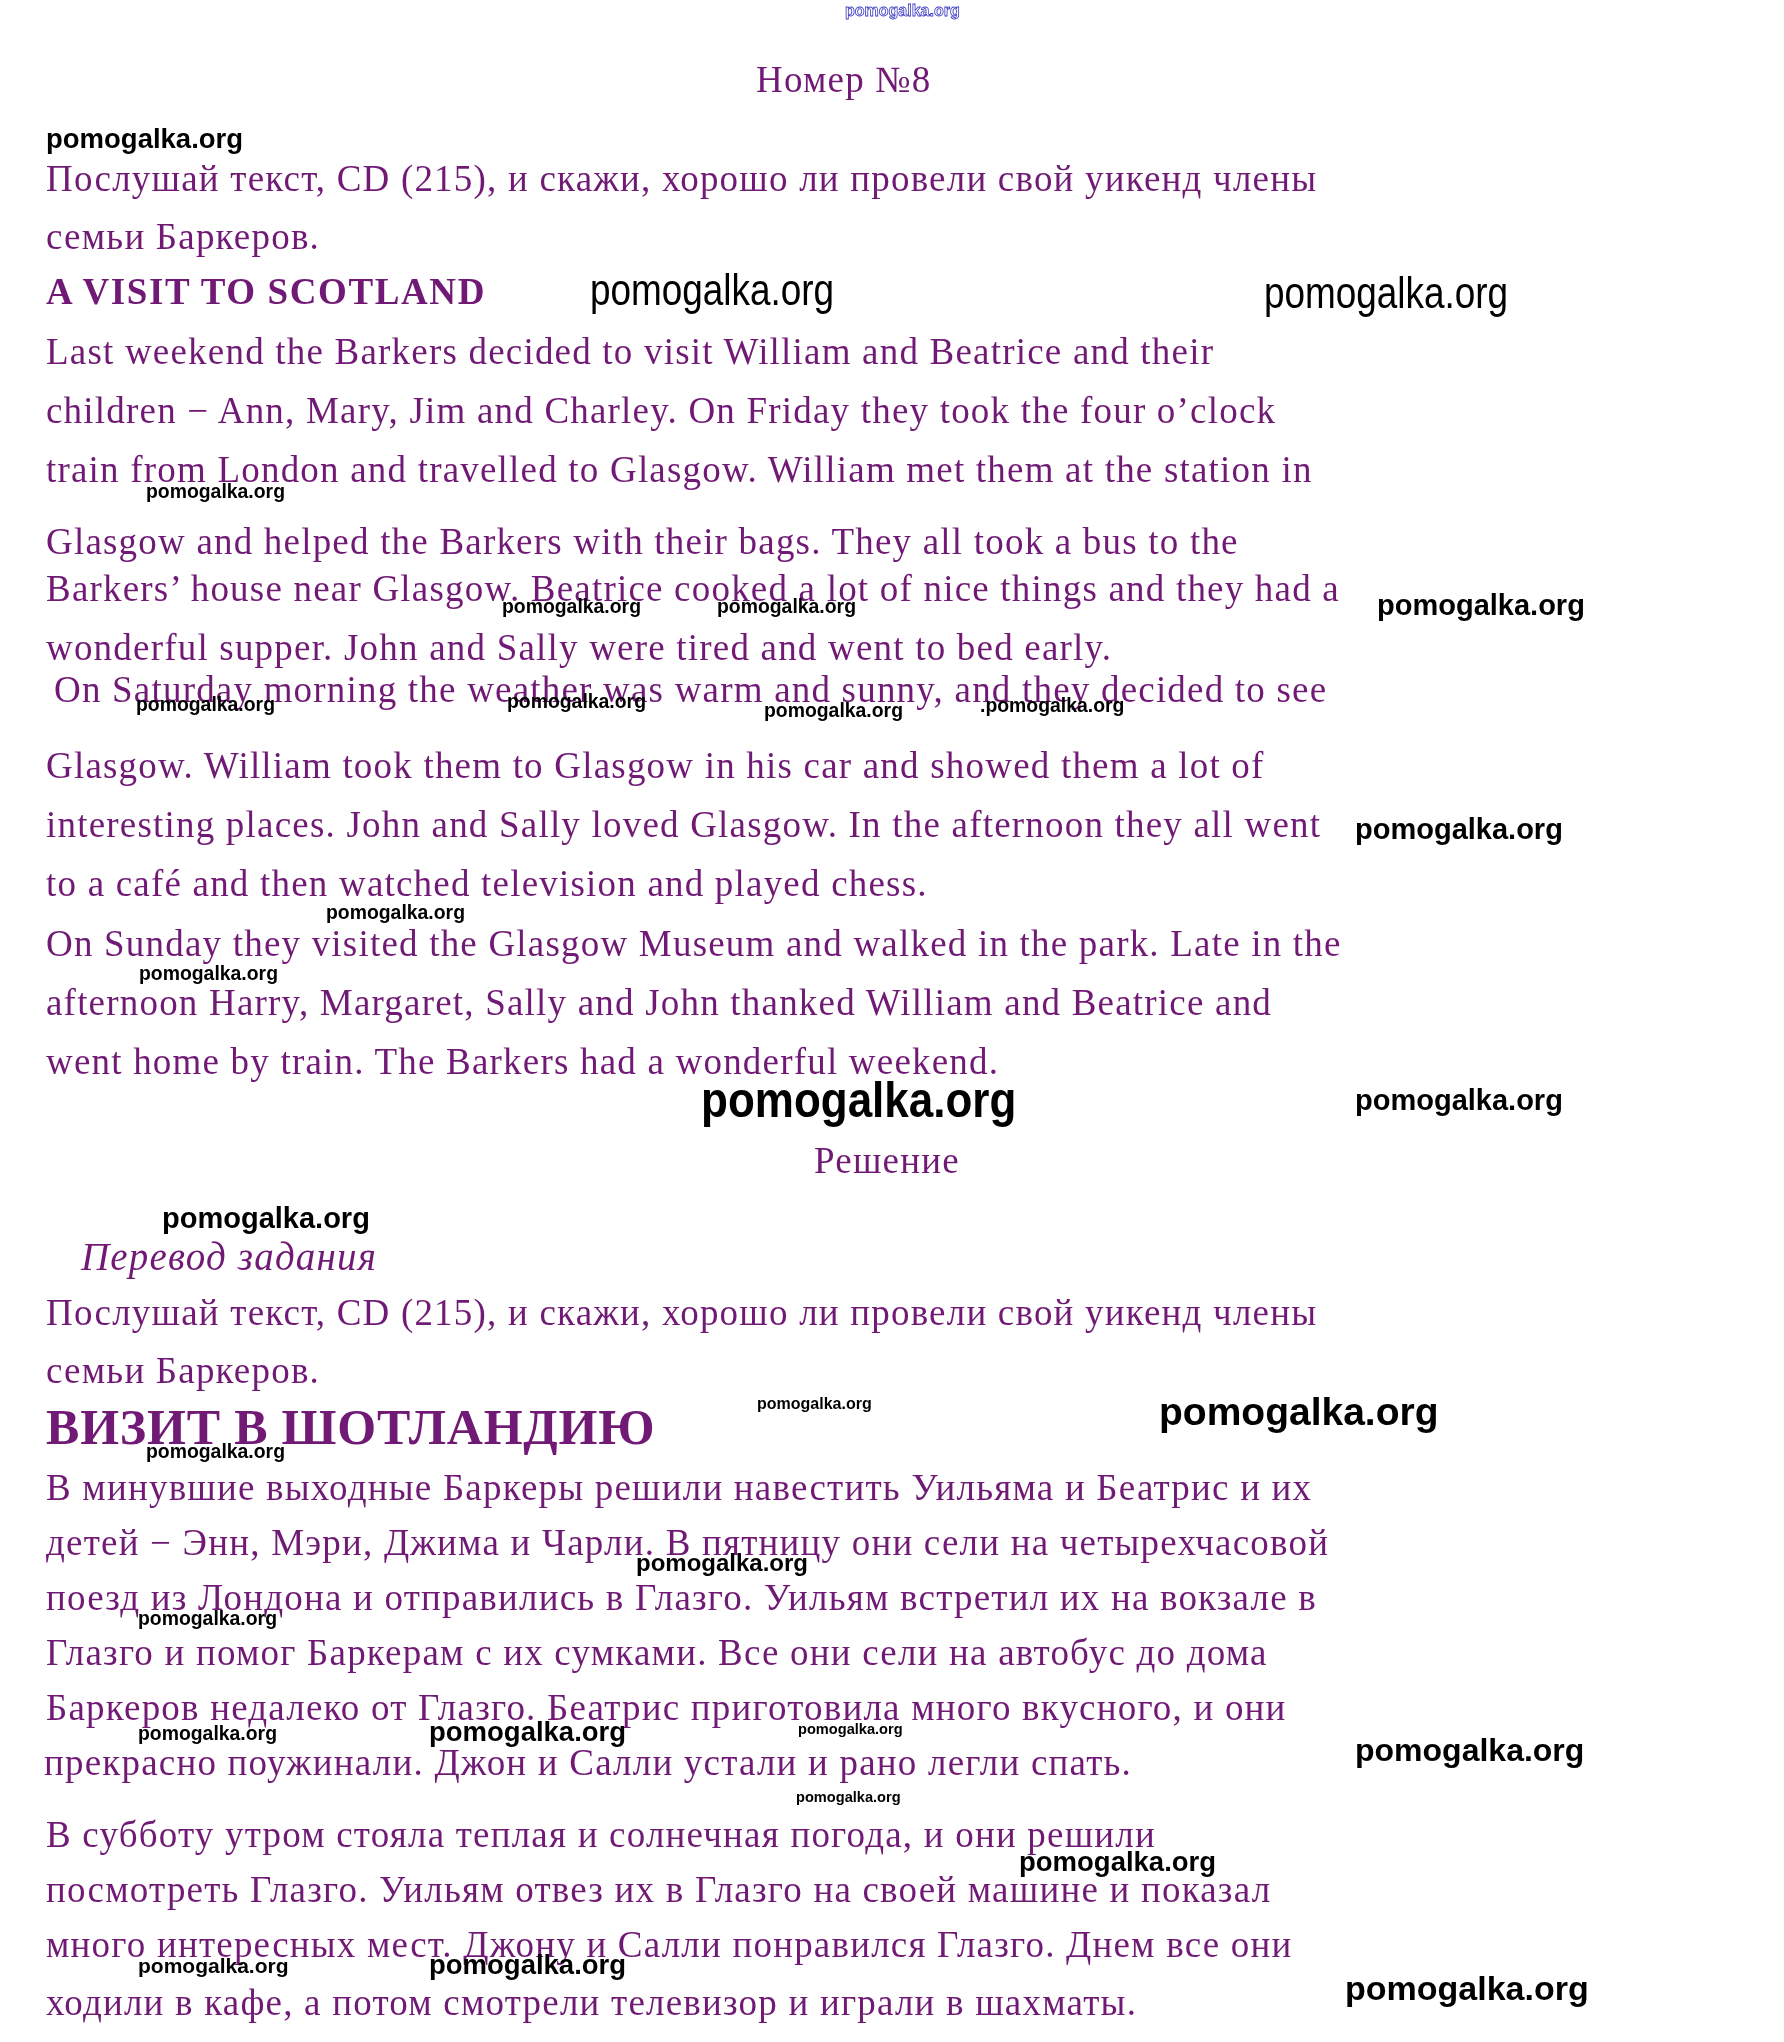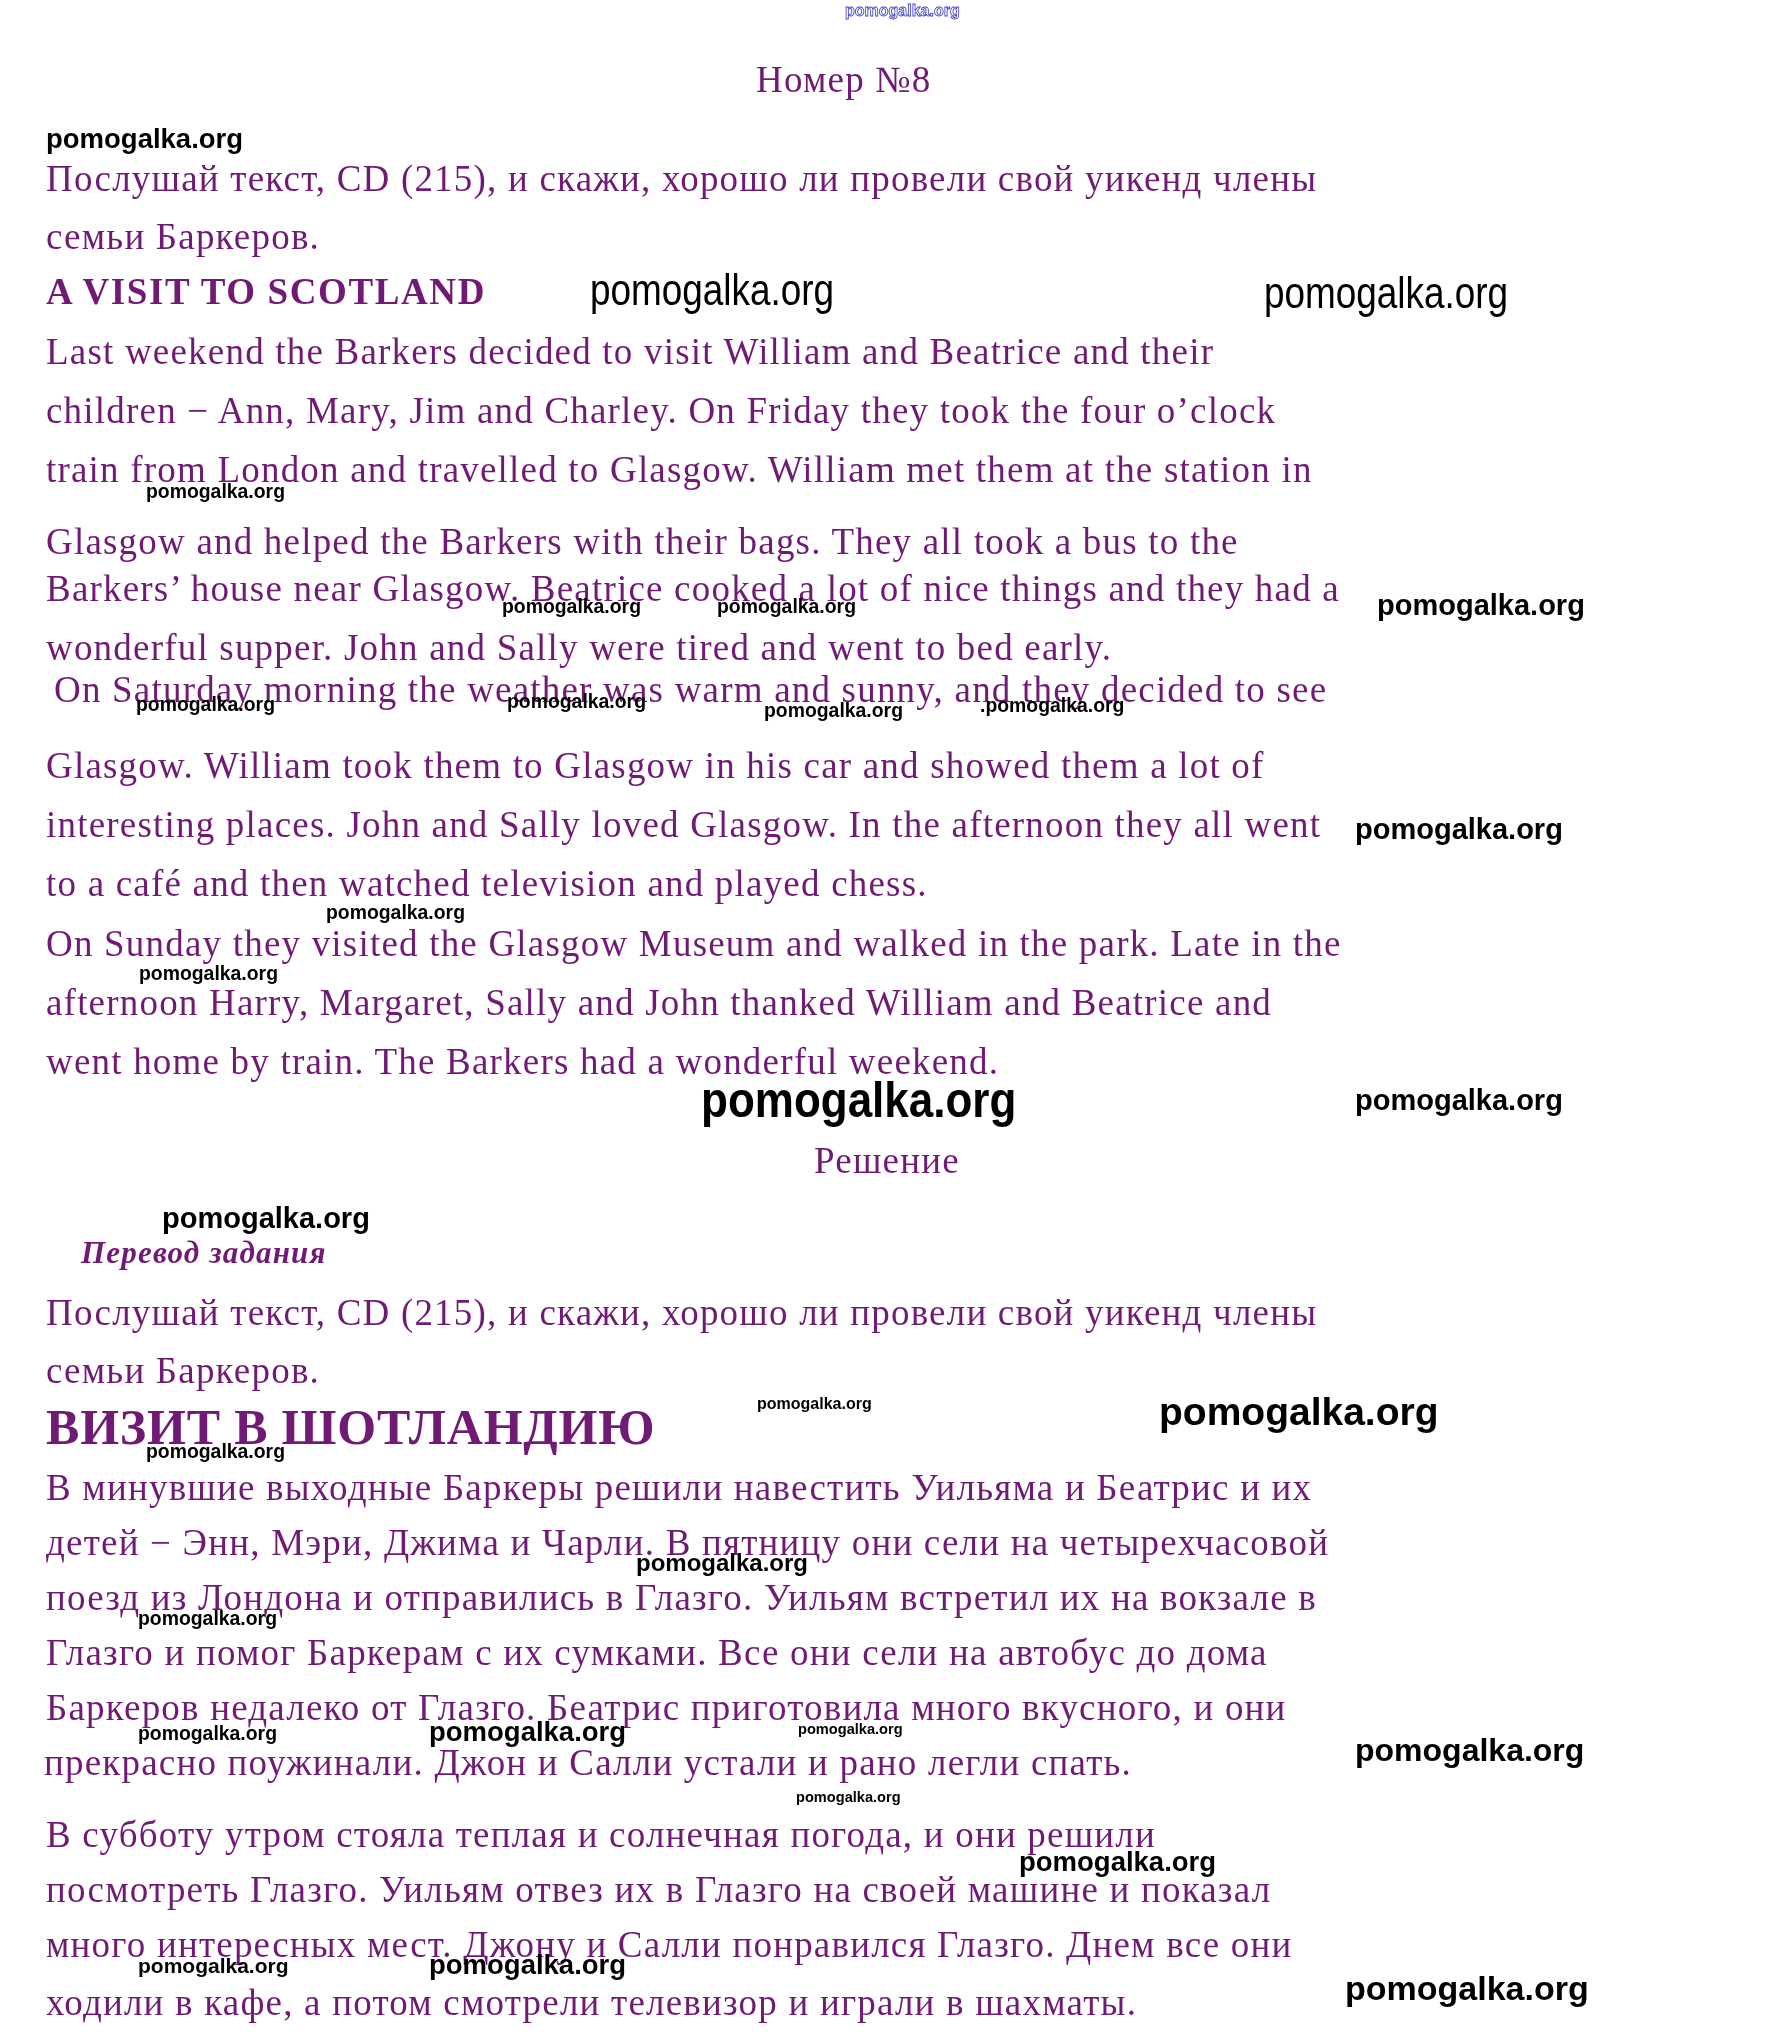--- a/index.html
+++ b/index.html
@@ -16,21 +16,21 @@
   .t{
     font-family:"Liberation Serif", serif;
     font-size:37px;
     letter-spacing:1.2px;
     line-height:1.1;
     color:#701a75;
   }
   .center-title{font-size:37px;}
   .h-en{font-weight:bold;font-size:37px;letter-spacing:1.6px;}
   .h-ru{font-weight:bold;font-size:50px;letter-spacing:0.8px;}
-  .h-it{font-weight:bold;font-style:italic;font-size:31px;}
+  .h-it{font-weight:normal;font-style:italic;font-size:39px;}
   
   .wm{font-family:"Liberation Sans", sans-serif;color:#000;}
   .wm-s{font-size:19.4px;font-weight:600;}      
   .wm-xs{font-size:14.6px;font-weight:600;}     
   .wm-b{font-size:27.5px;font-weight:700;}      
   .wm-rb{font-size:29px;font-weight:700;}     
   .wm-tall{
     font-size:45px;font-weight:400;
     display:inline-block;transform:scaleX(.82);transform-origin:left top;
   }

